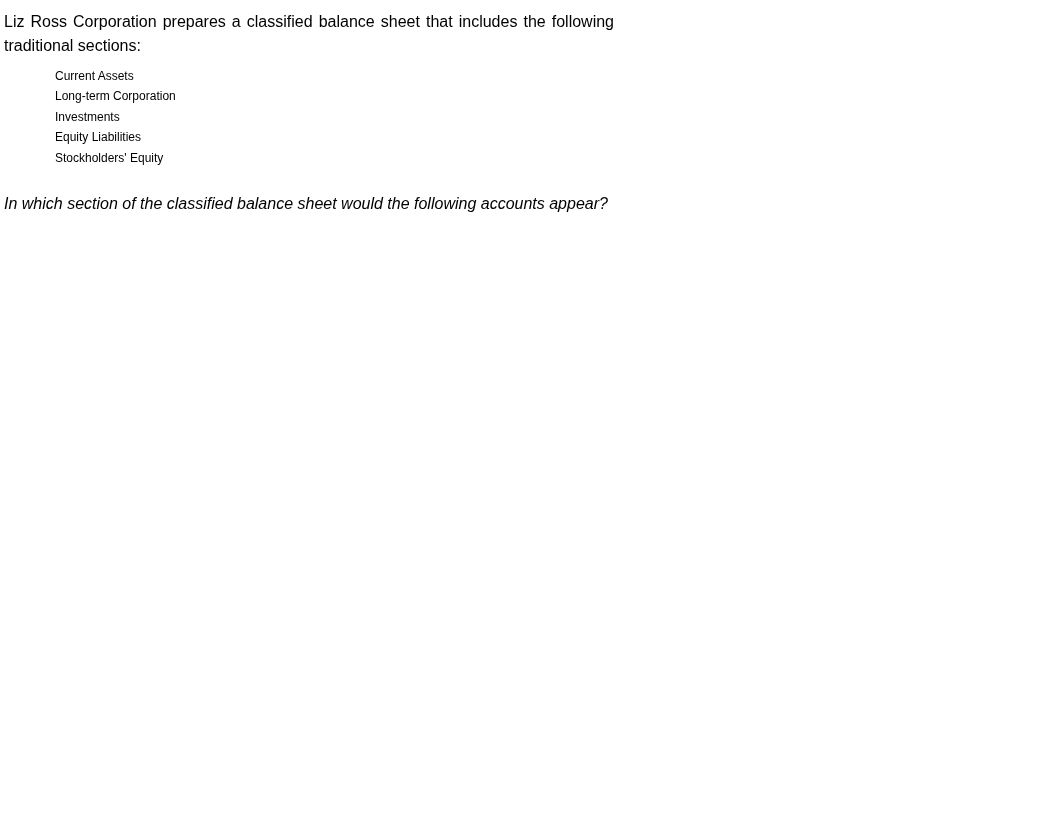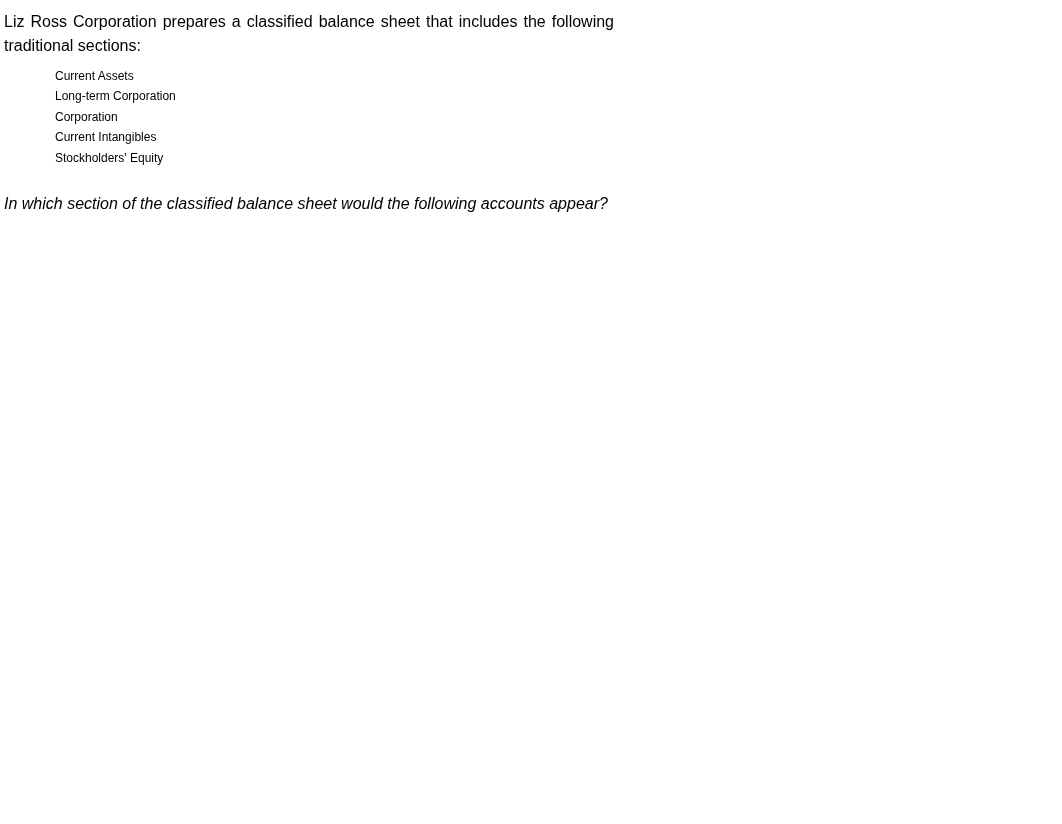--- a/index.html
+++ b/index.html
@@ -46,18 +46,18 @@
     }
   </style>
 </head>
 <body>
 
 <p class="intro-paragraph">Liz Ross Corporation prepares a classified balance sheet that includes the following traditional sections:</p>
 
 <ul class="sections-list">
   <li>Current Assets</li>
   <li>Long-term Corporation</li>
-  <li>Corporation</li>
-  <li>Current Intangibles</li>
+  <li>Investments</li>
+  <li>Equity Liabilities</li>
   <li>Stockholders' Equity</li>
 </ul>
 
 <p class="follow-up-paragraph">In which section of the classified balance sheet would the following accounts appear?</p>
 
 </body></html>

